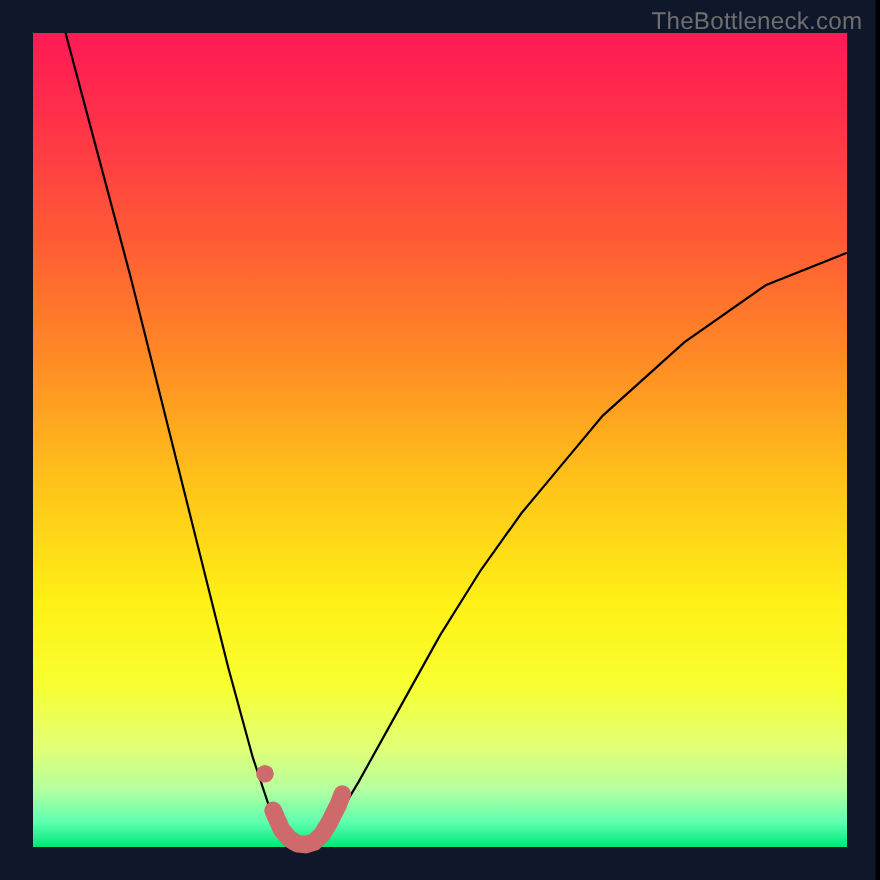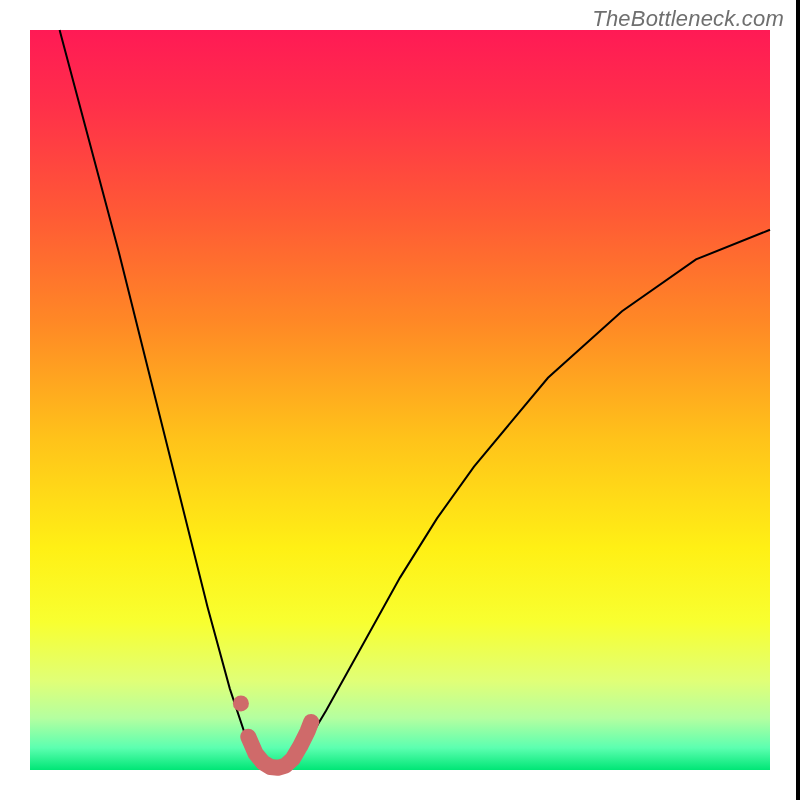--- a/index.html
+++ b/index.html
@@ -10,22 +10,21 @@
     background: #000000;
     overflow: hidden;
     font-family: Arial, Helvetica, sans-serif;
   }
   .frame {
     position: absolute;
     left: 0;
     top: 0;
     width: 796px;
     height: 800px;
-    background: #ffffff;
-    font-style: italic;
+    background: #0f172a;
   }
   .plot-area {
     position: absolute;
     left: 30px;
     top: 30px;
     width: 740px;
     height: 740px;
   }
   .gradient-bg {
     position: absolute;

